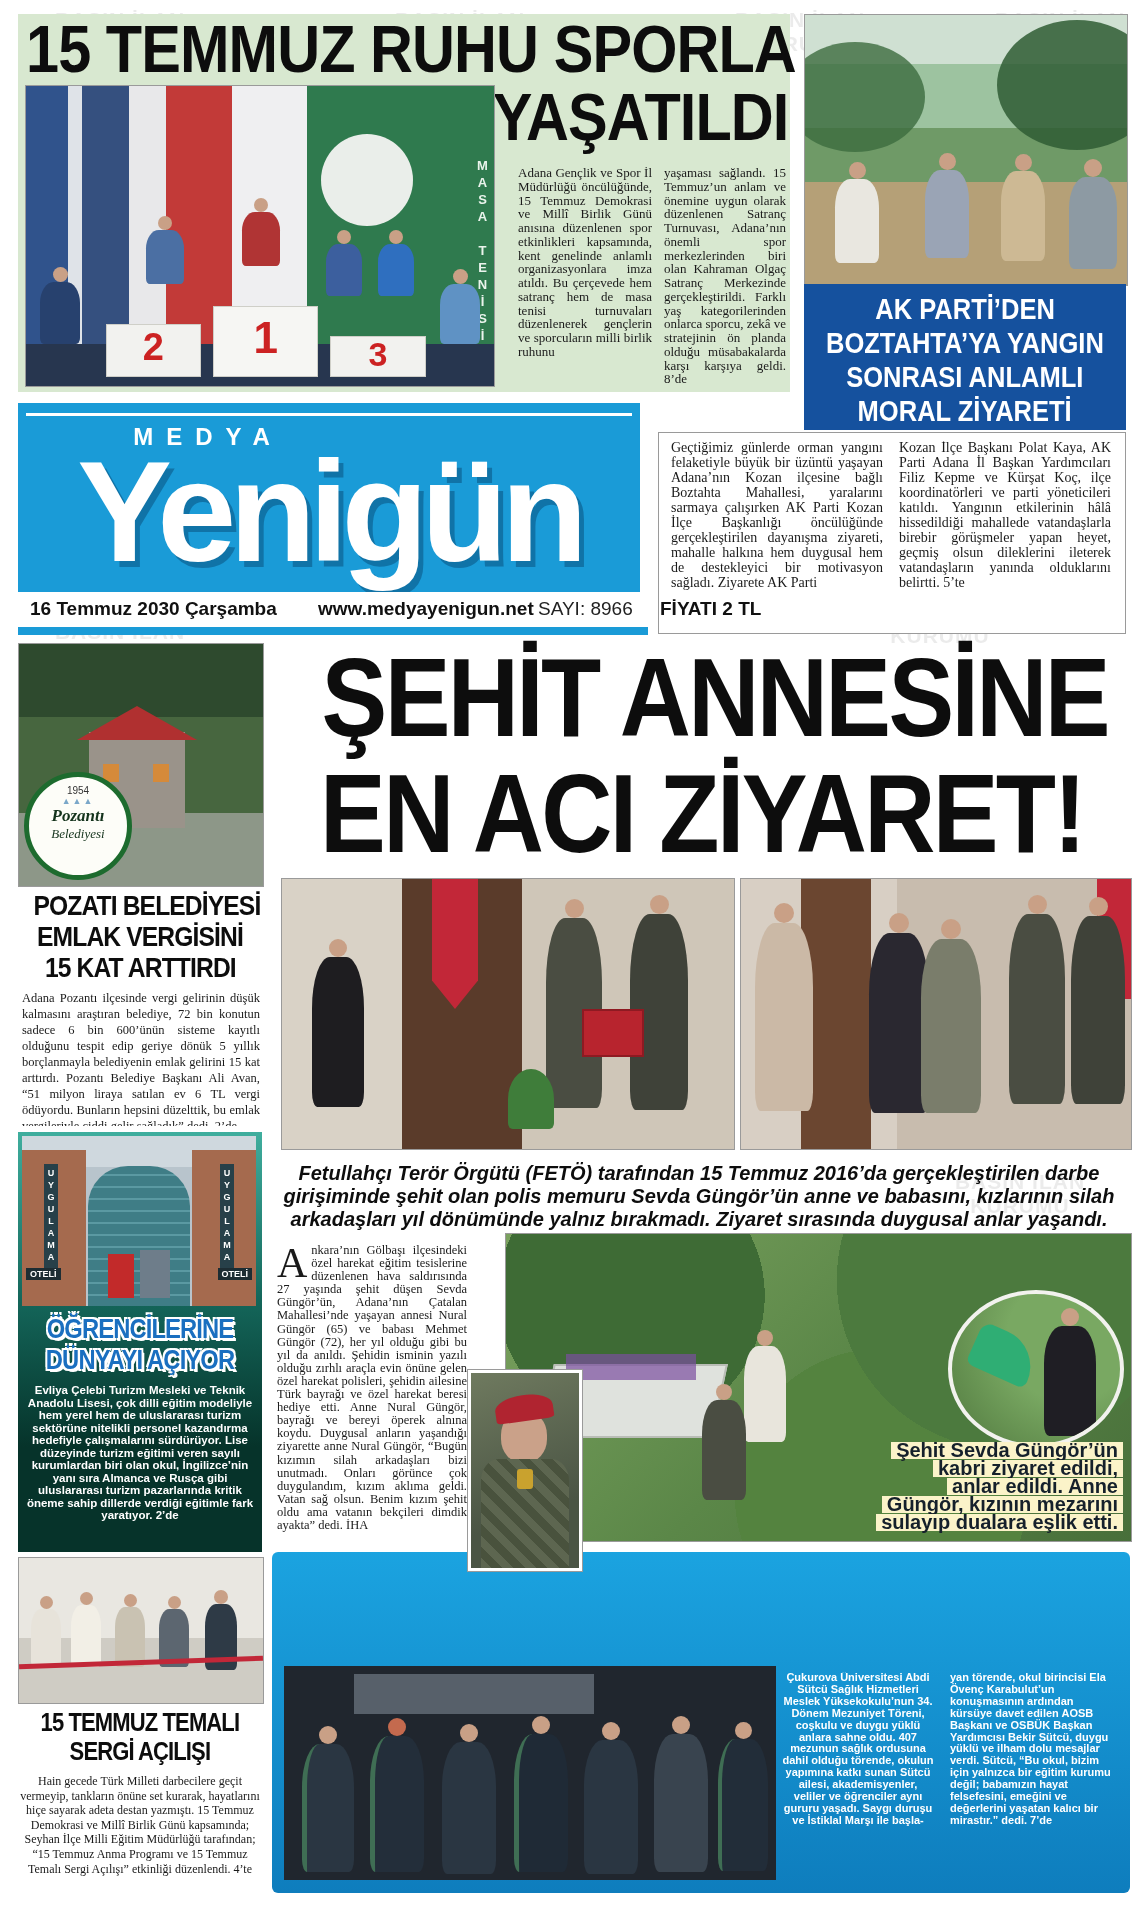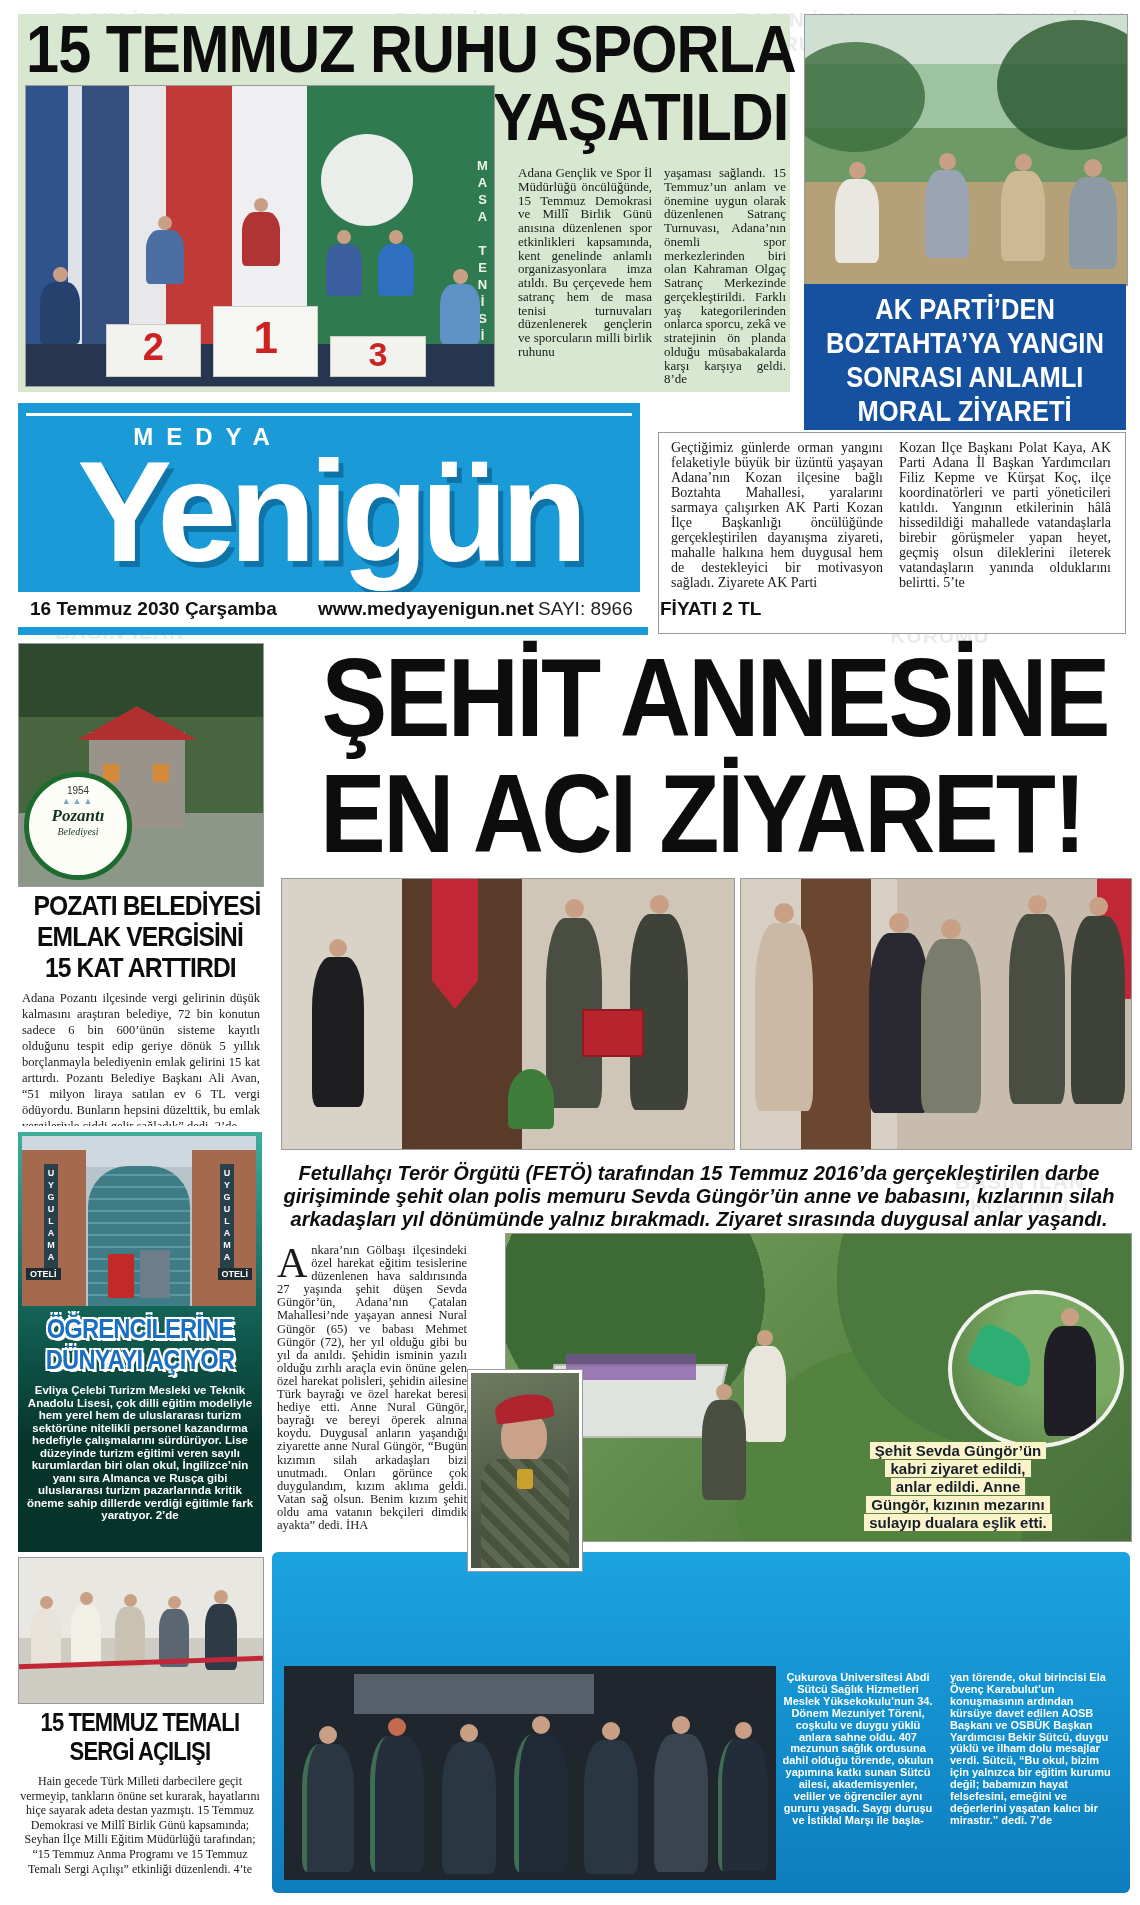--- a/index.html
+++ b/index.html
@@ -147,21 +147,21 @@
     <div class="abs" style="left:70px;top:88px;width:96px;height:96px;background:#9a938a"></div>
     <div class="abs" style="left:58px;top:62px;width:120px;height:34px;background:#b03030;clip-path:polygon(0 100%,50% 0,100% 100%)"></div>
     <div class="abs" style="left:84px;top:120px;width:16px;height:18px;background:#d58a3a"></div>
     <div class="abs" style="left:134px;top:120px;width:16px;height:18px;background:#d58a3a"></div>
     <div class="abs" style="left:30px;top:150px;width:46px;height:16px;background:#a83434;clip-path:polygon(0 100%,50% 0,100% 100%)"></div>
   </div>
   <div class="abs ctr" style="left:24px;top:772px;width:108px;height:108px;border-radius:50%;background:#fdfdf8;border:5px solid #1d6b2e;box-sizing:border-box;z-index:3">
     <div style="font-size:10px;color:#333;margin-top:8px">1954</div>
     <div style="font-size:9px;color:#7aa7c9;letter-spacing:2px">▲▲▲</div>
     <div class="serif" style="font-size:17px;font-style:italic;font-weight:700;color:#14331c">Pozantı</div>
-    <div class="serif" style="font-size:10px;font-style:italic;color:#14331c">Belediyesi</div>
+    <div class="serif" style="font-size:13px;font-style:italic;color:#14331c">Belediyesi</div>
   </div>
   <div class="abs hl ctr" style="left:18px;top:890px;width:244px;font-size:28px;line-height:31px">
     <div><span class="cnd">POZATI BELEDİYESİ</span></div>
     <div><span class="cnd">EMLAK VERGİSİNİ</span></div>
     <div><span class="cnd">15 KAT ARTTIRDI</span></div>
   </div>
   <div class="abs serif just" style="left:22px;top:990px;width:238px;height:136px;font-size:12.5px;line-height:16px;overflow:hidden">Adana Pozantı ilçesinde vergi gelirinin düşük kalmasını araştıran belediye, 72 bin konutun sadece 6 bin 600’ünün sisteme kayıtlı olduğunu tespit edip geriye dönük 5 yıllık borçlanmayla belediyenin emlak gelirini 15 kat arttırdı. Pozantı Belediye Başkanı Ali Avan, “51 milyon liraya satılan ev 6 TL vergi ödüyordu. Bunların hepsini düzelttik, bu emlak vergileriyle ciddi gelir sağladık” dedi. 2’de</div>
 
   <div class="abs" style="left:18px;top:1132px;width:244px;height:420px;background:linear-gradient(180deg,#3fae9e 0,#14665a 40%,#06332a 75%)">
     <div class="photo" style="left:4px;top:4px;width:234px;height:170px;border:none">
@@ -280,21 +280,21 @@
         <i style="width:16px;height:16px"></i>
         <b style="height:96px;background:#23222a"></b>
       </div>
     <div class="abs" style="left:442px;top:56px;width:168px;height:150px;border-radius:50%;border:4px solid #f2f2ee;background:radial-gradient(circle at 70% 30%,#79a862 0 40%,#51793f 100%);overflow:hidden">
       <div class="abs" style="left:20px;top:38px;width:64px;height:46px;background:#2fae74;border-radius:12px 40px 8px 8px;transform:rotate(24deg)"></div>
       <div class="fig" style="left:92px;top:14px;width:52px">
           <i style="width:18px;height:18px"></i>
           <b style="height:110px;background:#1f1e24"></b>
         </div>
     </div>
-    <div class="abs" style="right:8px;bottom:10px;width:330px;text-align:center;font-weight:700;font-size:15px;line-height:17px;color:#15202b">
+    <div class="abs" style="right:8px;bottom:10px;width:330px;text-align:right;font-weight:700;font-size:20px;line-height:17px;color:#15202b">
       <div><span class="chip">Şehit Sevda Güngör’ün</span></div>
       <div><span class="chip">kabri ziyaret edildi,</span></div>
       <div><span class="chip">anlar edildi. Anne</span></div>
       <div><span class="chip">Güngör, kızının mezarını</span></div>
       <div><span class="chip">sulayıp dualara eşlik etti.</span></div>
     </div>
   </div>
 
   <div class="abs" style="left:468px;top:1370px;width:108px;height:195px;border:3px solid #fff;box-shadow:0 0 0 1px #9a9a9a;background:linear-gradient(160deg,#6f7a5f,#4a5444 70%);overflow:hidden;z-index:4">
     <div class="abs" style="left:30px;top:38px;width:46px;height:52px;border-radius:46%;background:#caa189"></div>

